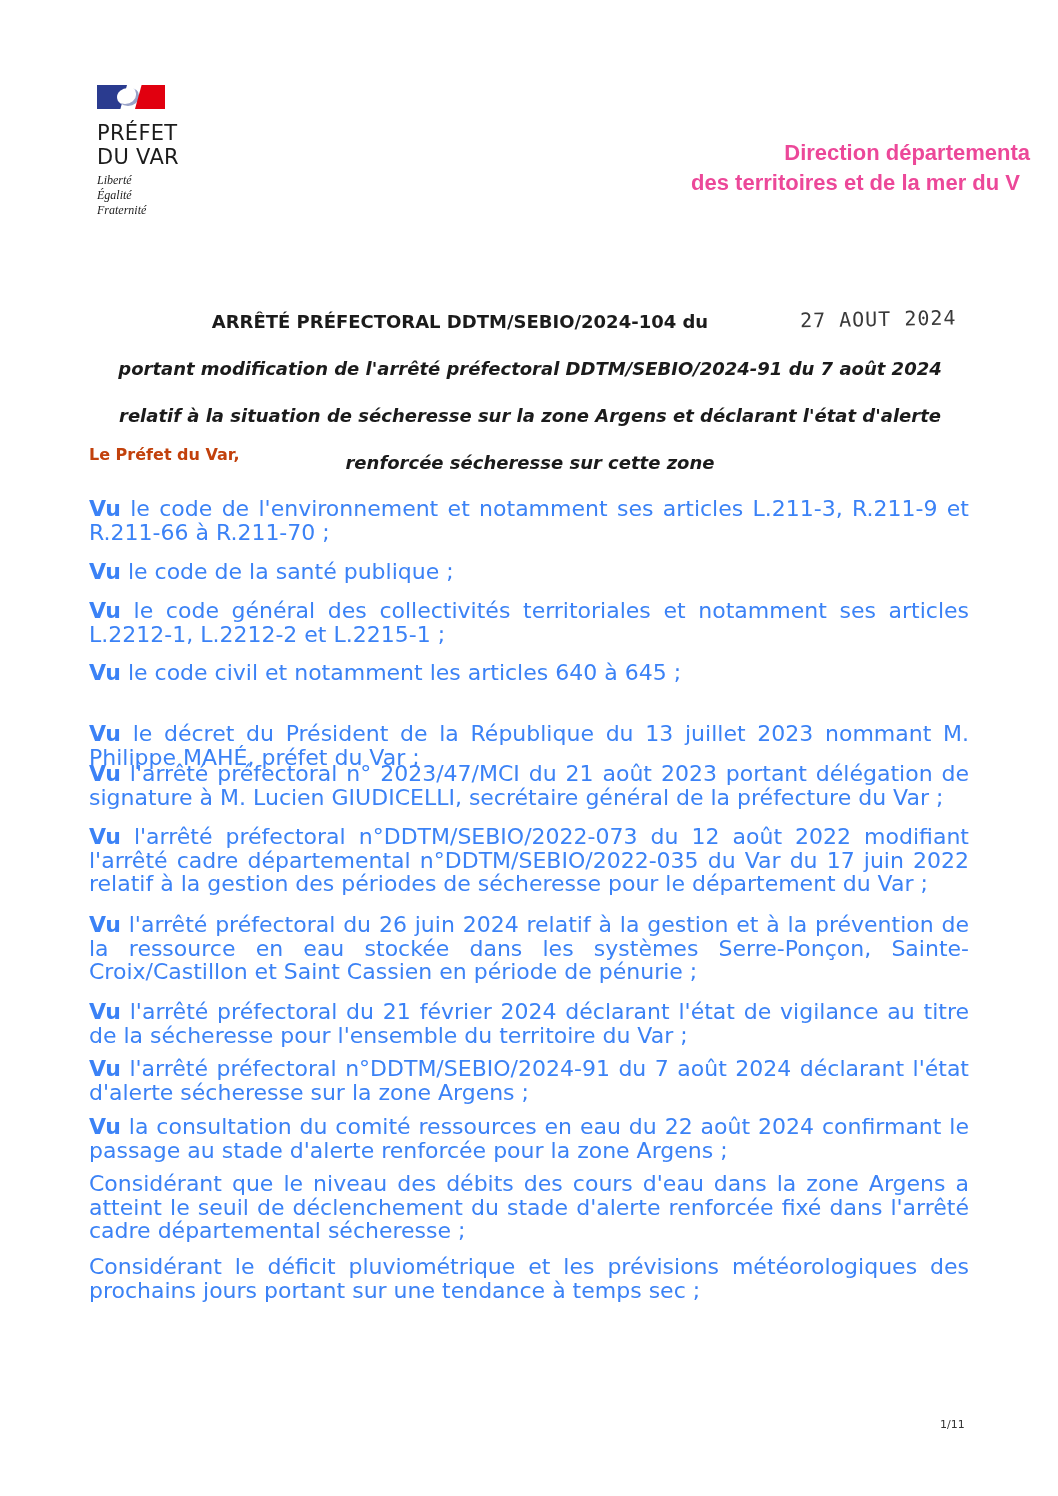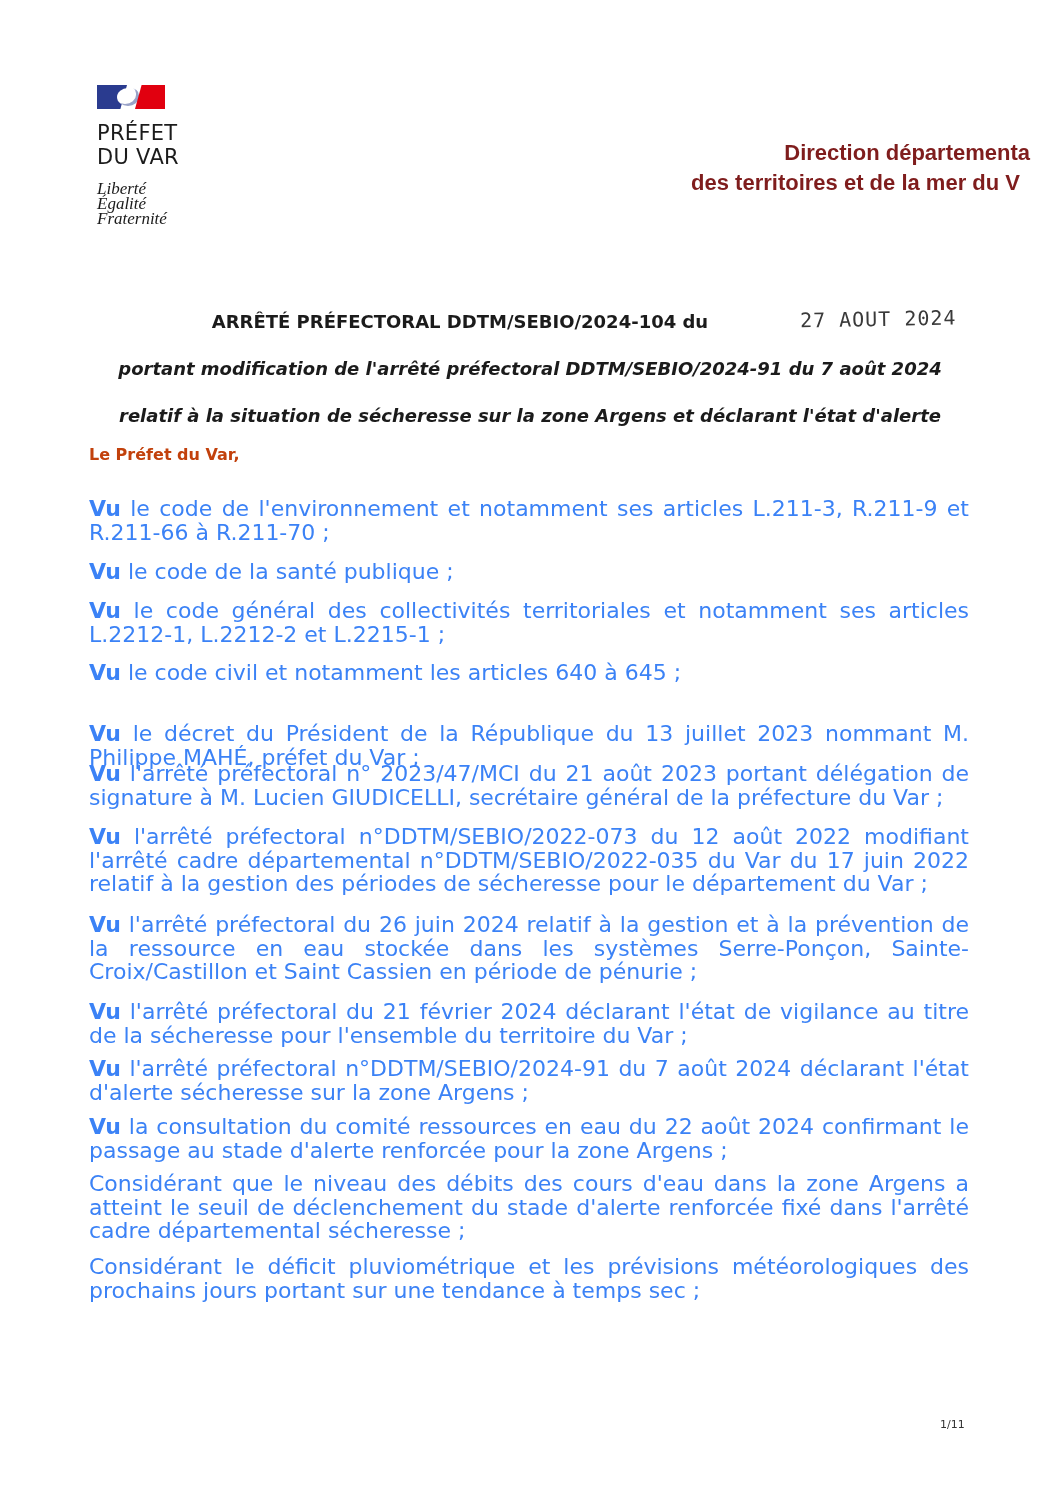--- a/index.html
+++ b/index.html
@@ -6,22 +6,22 @@
     body {
       width: 1058px; height: 1496px; position: relative; overflow: hidden;
       font-family: "Liberation Sans", sans-serif; color: #1b1b1b;
     }
     .logo { position: absolute; left: 97px; top: 85px; width: 130px; }
     .flag { position: relative; width: 70px; height: 26px; }
     .flag .blue { position: absolute; left: 0; top: 0; width: 30px; height: 24px; background: #2a3b8f; clip-path: polygon(0 0, 100% 0, 78% 100%, 0 100%); }
     .flag .red { position: absolute; left: 38px; top: 0; width: 30px; height: 24px; background: #e1000f; clip-path: polygon(22% 0, 100% 0, 100% 100%, 0 100%); }
     .flag .mar { position: absolute; left: 20px; top: 3px; width: 22px; height: 18px; border-radius: 50% 40% 50% 50%; background: #fff; box-shadow: inset -3px -2px 0 #9aa3c8; }
     .prefet-title { margin-top: 10px; font-family: "DejaVu Sans", sans-serif; font-weight: normal; font-size: 21px; line-height: 24px; letter-spacing: 0.3px; color: #1b1b1b; }
-    .motto { margin-top: 12px; font-family: "Liberation Serif", serif; font-style: italic; font-size: 17px; line-height: 15px; color: #1b1b1b; }
-    .direction { position: absolute; left: 600px; top: 138px; width: 430px; text-align: right; font-family: "Liberation Sans", sans-serif; font-weight: bold; font-size: 22px; line-height: 30px; color: #7f1d1d; white-space: nowrap; }
+    .motto { margin-top: 4px; font-family: "Liberation Serif", serif; font-style: italic; font-size: 12px; line-height: 15px; color: #1b1b1b; }
+    .direction { position: absolute; left: 600px; top: 138px; width: 430px; text-align: right; font-family: "Liberation Sans", sans-serif; font-weight: bold; font-size: 22px; line-height: 30px; color: #ec4899; white-space: nowrap; }
     .direction .l1 { display: block; padding-right: 0; }
     .direction .l2 { display: block; margin-right: 10px; }
     .title-block { position: absolute; left: 100px; top: 310px; width: 860px; text-align: center; font-family: "DejaVu Sans", sans-serif; font-weight: bold; font-size: 18px; line-height: 24px; color: #1b1b1b; }
     .title-main { position: relative; display: inline-block; }
     .stamp { position: absolute; left: 800px; top: 307px; font-family: "DejaVu Sans Mono", monospace; font-size: 20px; letter-spacing: 1px; color: #3a3a3a; transform: rotate(-1deg); }
     .title-sub { font-style: italic; margin-top: 23px; }
     .greeting { position: absolute; left: 89px; top: 445px; font-family: "DejaVu Sans", sans-serif; font-weight: bold; font-size: 16px; color: #c2410c; }
     .body-text { position: absolute; left: 89px; width: 880px; font-family: "DejaVu Sans", sans-serif; font-size: 22px; line-height: 23.5px; text-align: justify; color: #3b82f6; }
     .body-text .vu { font-weight: bold; }
     .page-num { position: absolute; left: 940px; top: 1418px; font-family: "DejaVu Sans", sans-serif; font-size: 11px; color: #333; }
@@ -48,20 +48,21 @@
 
 <div class="direction">
   <span class="l1">Direction départementa</span>
   <span class="l2">des territoires et de la mer du V</span>
 </div>
 
 <div class="title-block">
   <div><span class="title-main">ARRÊTÉ PRÉFECTORAL DDTM/SEBIO/2024-104 du</span><span style="display:inline-block;width:140px;"></span></div>
   <div class="title-sub">portant modification de l'arrêté préfectoral DDTM/SEBIO/2024-91 du 7 août 2024</div>
   <div class="title-sub">relatif à la situation de sécheresse sur la zone Argens et déclarant l'état d'alerte</div>
+  <div class="title-sub">renforcée sécheresse sur cette zone</div>
 </div>
 <div class="stamp">27 AOUT 2024</div>
 
 <div class="greeting">Le Préfet du Var,</div>
 
 <div id="paras">
     <div class="body-text" style="top: 497px;"><span class="vu">Vu</span><span> le code de l'environnement et notamment ses articles L.211-3, R.211-9 et R.211-66 à R.211-70 ;</span></div>
     <div class="body-text" style="top: 560px;"><span class="vu">Vu</span><span> le code de la santé publique ;</span></div>
     <div class="body-text" style="top: 599px;"><span class="vu">Vu</span><span> le code général des collectivités territoriales et notamment ses articles L.2212-1, L.2212-2 et L.2215-1 ;</span></div>
     <div class="body-text" style="top: 661px;"><span class="vu">Vu</span><span> le code civil et notamment les articles 640 à 645 ;</span></div>

